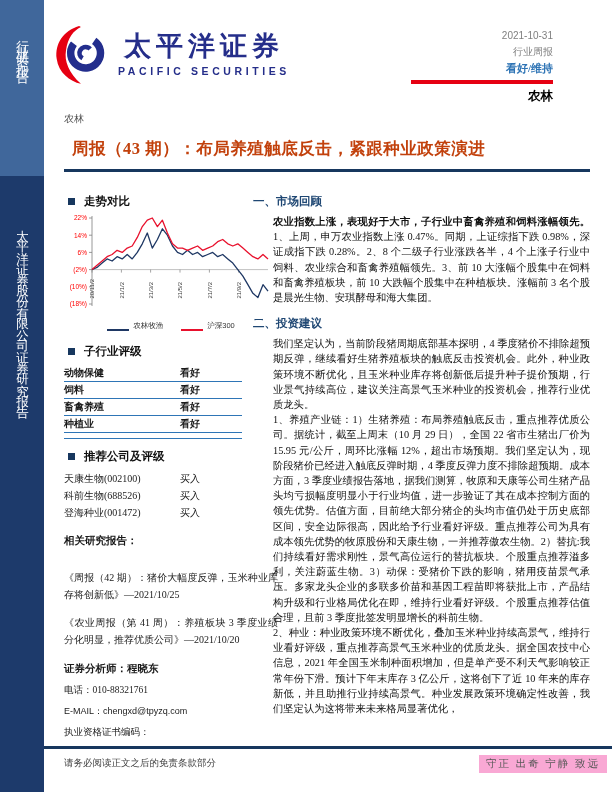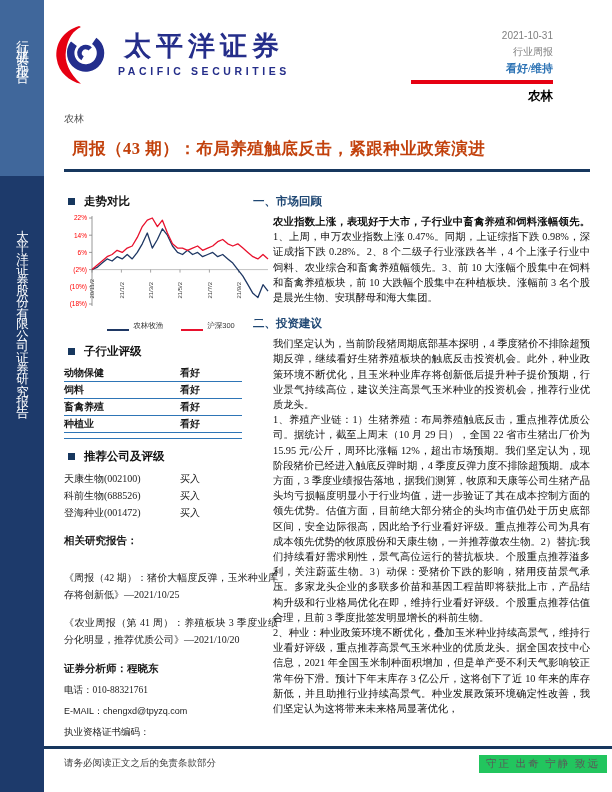--- a/index.html
+++ b/index.html
@@ -67,21 +67,21 @@
   .right-col { position:absolute; left:253px; top:194px; width:337px; }
   .rc-title { font-size:11.5px; font-weight:bold; color:#1f4773; margin-bottom:5px; }
   .rc-body { padding-left:20px; font-size:10.3px; line-height:15.2px; text-align:justify; color:#111; }
   .rc-body p { margin:0; }
   .rc-lead { font-weight:bold; }
   .rc-gap { height:11px; }
 
   
   .footer-rule { position:absolute; left:44px; top:746px; width:568px; height:2.5px; background:#17375e; }
   .footer-disclaimer { position:absolute; left:64px; top:757px; font-size:9.5px; color:#404040; }
-  .footer-motto { position:absolute; left:479px; top:755px; background:#22c55e; color:#595959;
+  .footer-motto { position:absolute; left:479px; top:755px; background:#f9a8d4; color:#595959;
                   font-size:10.5px; letter-spacing:2px; padding:2px 7px; }
 </style>
 </head>
 <body>
 
 <div id="page">
 
   <div class="sidebar">
     <div class="sidebar-top">
       <div class="vtext top">行业研究报告</div>

